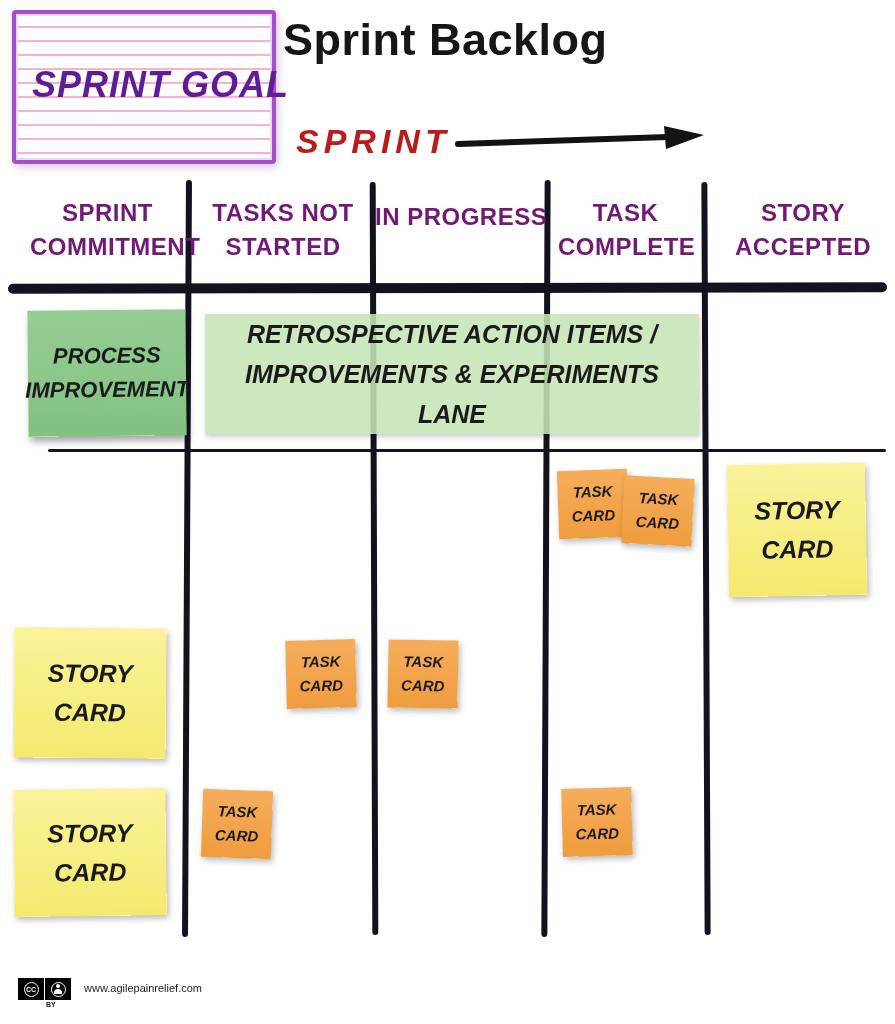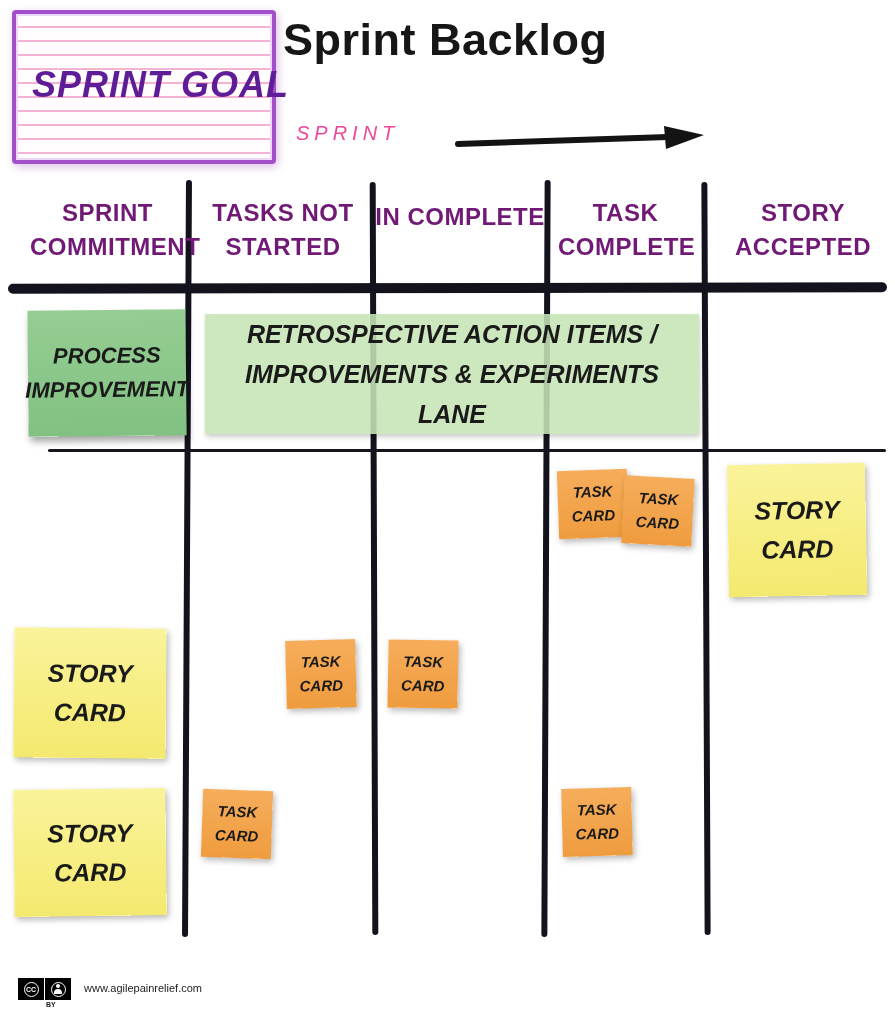--- a/index.html
+++ b/index.html
@@ -22,22 +22,22 @@
     color:#5e1d96; letter-spacing:1px; white-space:nowrap;
   }
 
   
   .title {
     position:absolute; left:283px; top:14px; margin:0;
     font-size:45px; font-weight:600; color:#161616; letter-spacing:0.5px;
   }
   .sprint-label {
     position:absolute; left:296px; top:122px;
-    font-size:20px; font-weight:400; font-style:italic;
-    letter-spacing:5px; color:#ec4899;
+    font-size:34px; font-weight:700; font-style:italic;
+    letter-spacing:5px; color:#b91c1c;
   }
   .sprint-arrow { position:absolute; left:452px; top:120px; width:258px; height:40px; }
 
   
   .vline { position:absolute; width:6px; background:#13131e; border-radius:3px; }
   .vline-1 { left:184px; top:180px; height:757px; transform:rotate(0.3deg); }
   .vline-2 { left:371px; top:182px; height:753px; transform:rotate(-0.2deg); }
   .vline-3 { left:543px; top:180px; height:757px; transform:rotate(0.25deg); }
   .vline-4 { left:703px; top:182px; height:753px; transform:rotate(-0.25deg); }
   .hbar {
@@ -134,21 +134,21 @@
   </svg>
 
   <div class="vline vline-1"></div>
   <div class="vline vline-2"></div>
   <div class="vline vline-3"></div>
   <div class="vline vline-4"></div>
   <div class="hbar"></div>
 
   <div class="col-header col-h1">SPRINT COMMITMENT</div>
   <div class="col-header col-h2">TASKS NOT STARTED</div>
-  <div class="col-header col-h3">IN COMPLETE</div>
+  <div class="col-header col-h3">IN PROGRESS</div>
   <div class="col-header col-h4">TASK COMPLETE</div>
   <div class="col-header col-h5">STORY ACCEPTED</div>
 
   <div class="note process-note">PROCESS IMPROVEMENT</div>
   <div class="note lane-note">RETROSPECTIVE ACTION ITEMS / IMPROVEMENTS &amp; EXPERIMENTS LANE</div>
   <div class="lane-divider"></div>
 
   <div class="note task-card card-tc1">TASK CARD</div>
   <div class="note task-card card-tc2">TASK CARD</div>
   <div class="note story-card card-sa1">STORY CARD</div>

